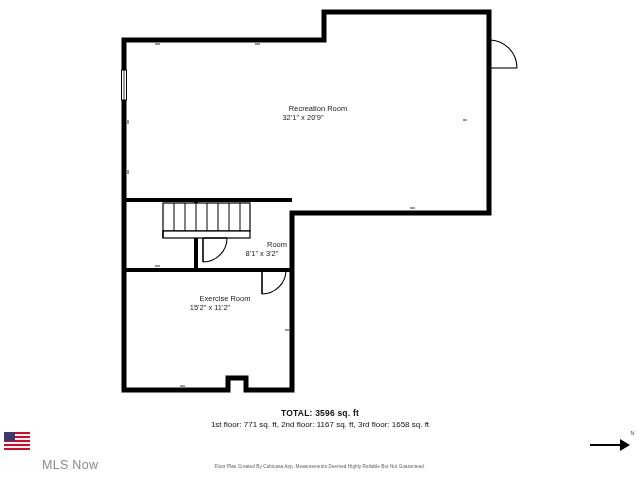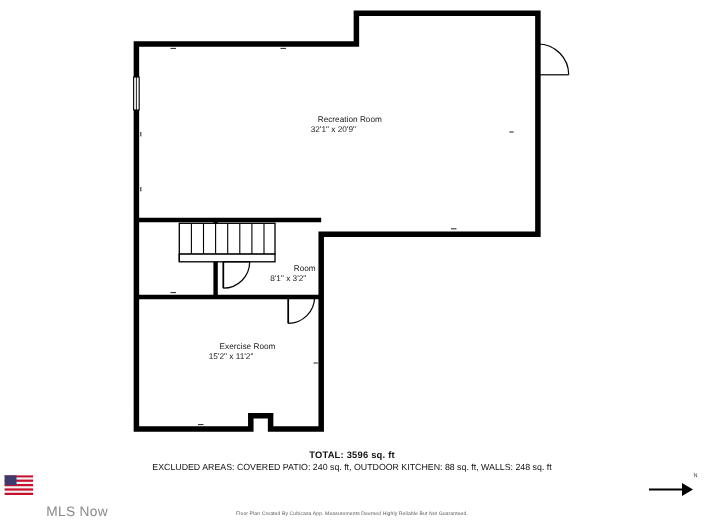--- a/index.html
+++ b/index.html
@@ -170,28 +170,28 @@
 <div class="room-label" style="left:303px; top:113px; transform:translate(-50%,-50%);">
   <span class="rname">Recreation Room</span>
   <span class="rdim">32'1" x 20'9"</span>
 </div>
 
 <div class="room-label" style="left:262px; top:249px; transform:translate(-50%,-50%);">
   <span class="rname">Room</span>
   <span class="rdim">8'1" x 3'2"</span>
 </div>
 
-<div class="room-label" style="left:210px; top:320px; transform:translate(-50%,-50%);">
+<div class="room-label" style="left:210px; top:303px; transform:translate(-50%,-50%);">
   <span class="rname">Exercise Room</span>
   <span class="rdim">15'2" x 11'2"</span>
 </div>
 
 <div id="summary">
   <div class="total">TOTAL: 3596 sq. ft</div>
-  <div class="excluded">EXCLUDED AREAS: COVERED PATIO: 240 sq. ft, OUTDOOR KITCHEN: 88 sq. ft, WALLS: 248 sq. ft</div>
+  <div class="floors">1st floor: 771 sq. ft, 2nd floor: 1167 sq. ft, 3rd floor: 1658 sq. ft</div>
 </div>
 
 <div id="disclaimer">Floor Plan Created By Cubicasa App. Measurements Deemed Highly Reliable But Not Guaranteed.</div>
 
 <div id="mls-brand"></div>
 <svg id="mls-flag" viewBox="0 0 26 18">
   <rect x="0" y="0" width="26" height="18" fill="#f2f2f2"></rect>
   <g fill="#c8102e">
     <rect x="0" y="0" width="26" height="2"></rect>
     <rect x="0" y="4" width="26" height="2"></rect>

